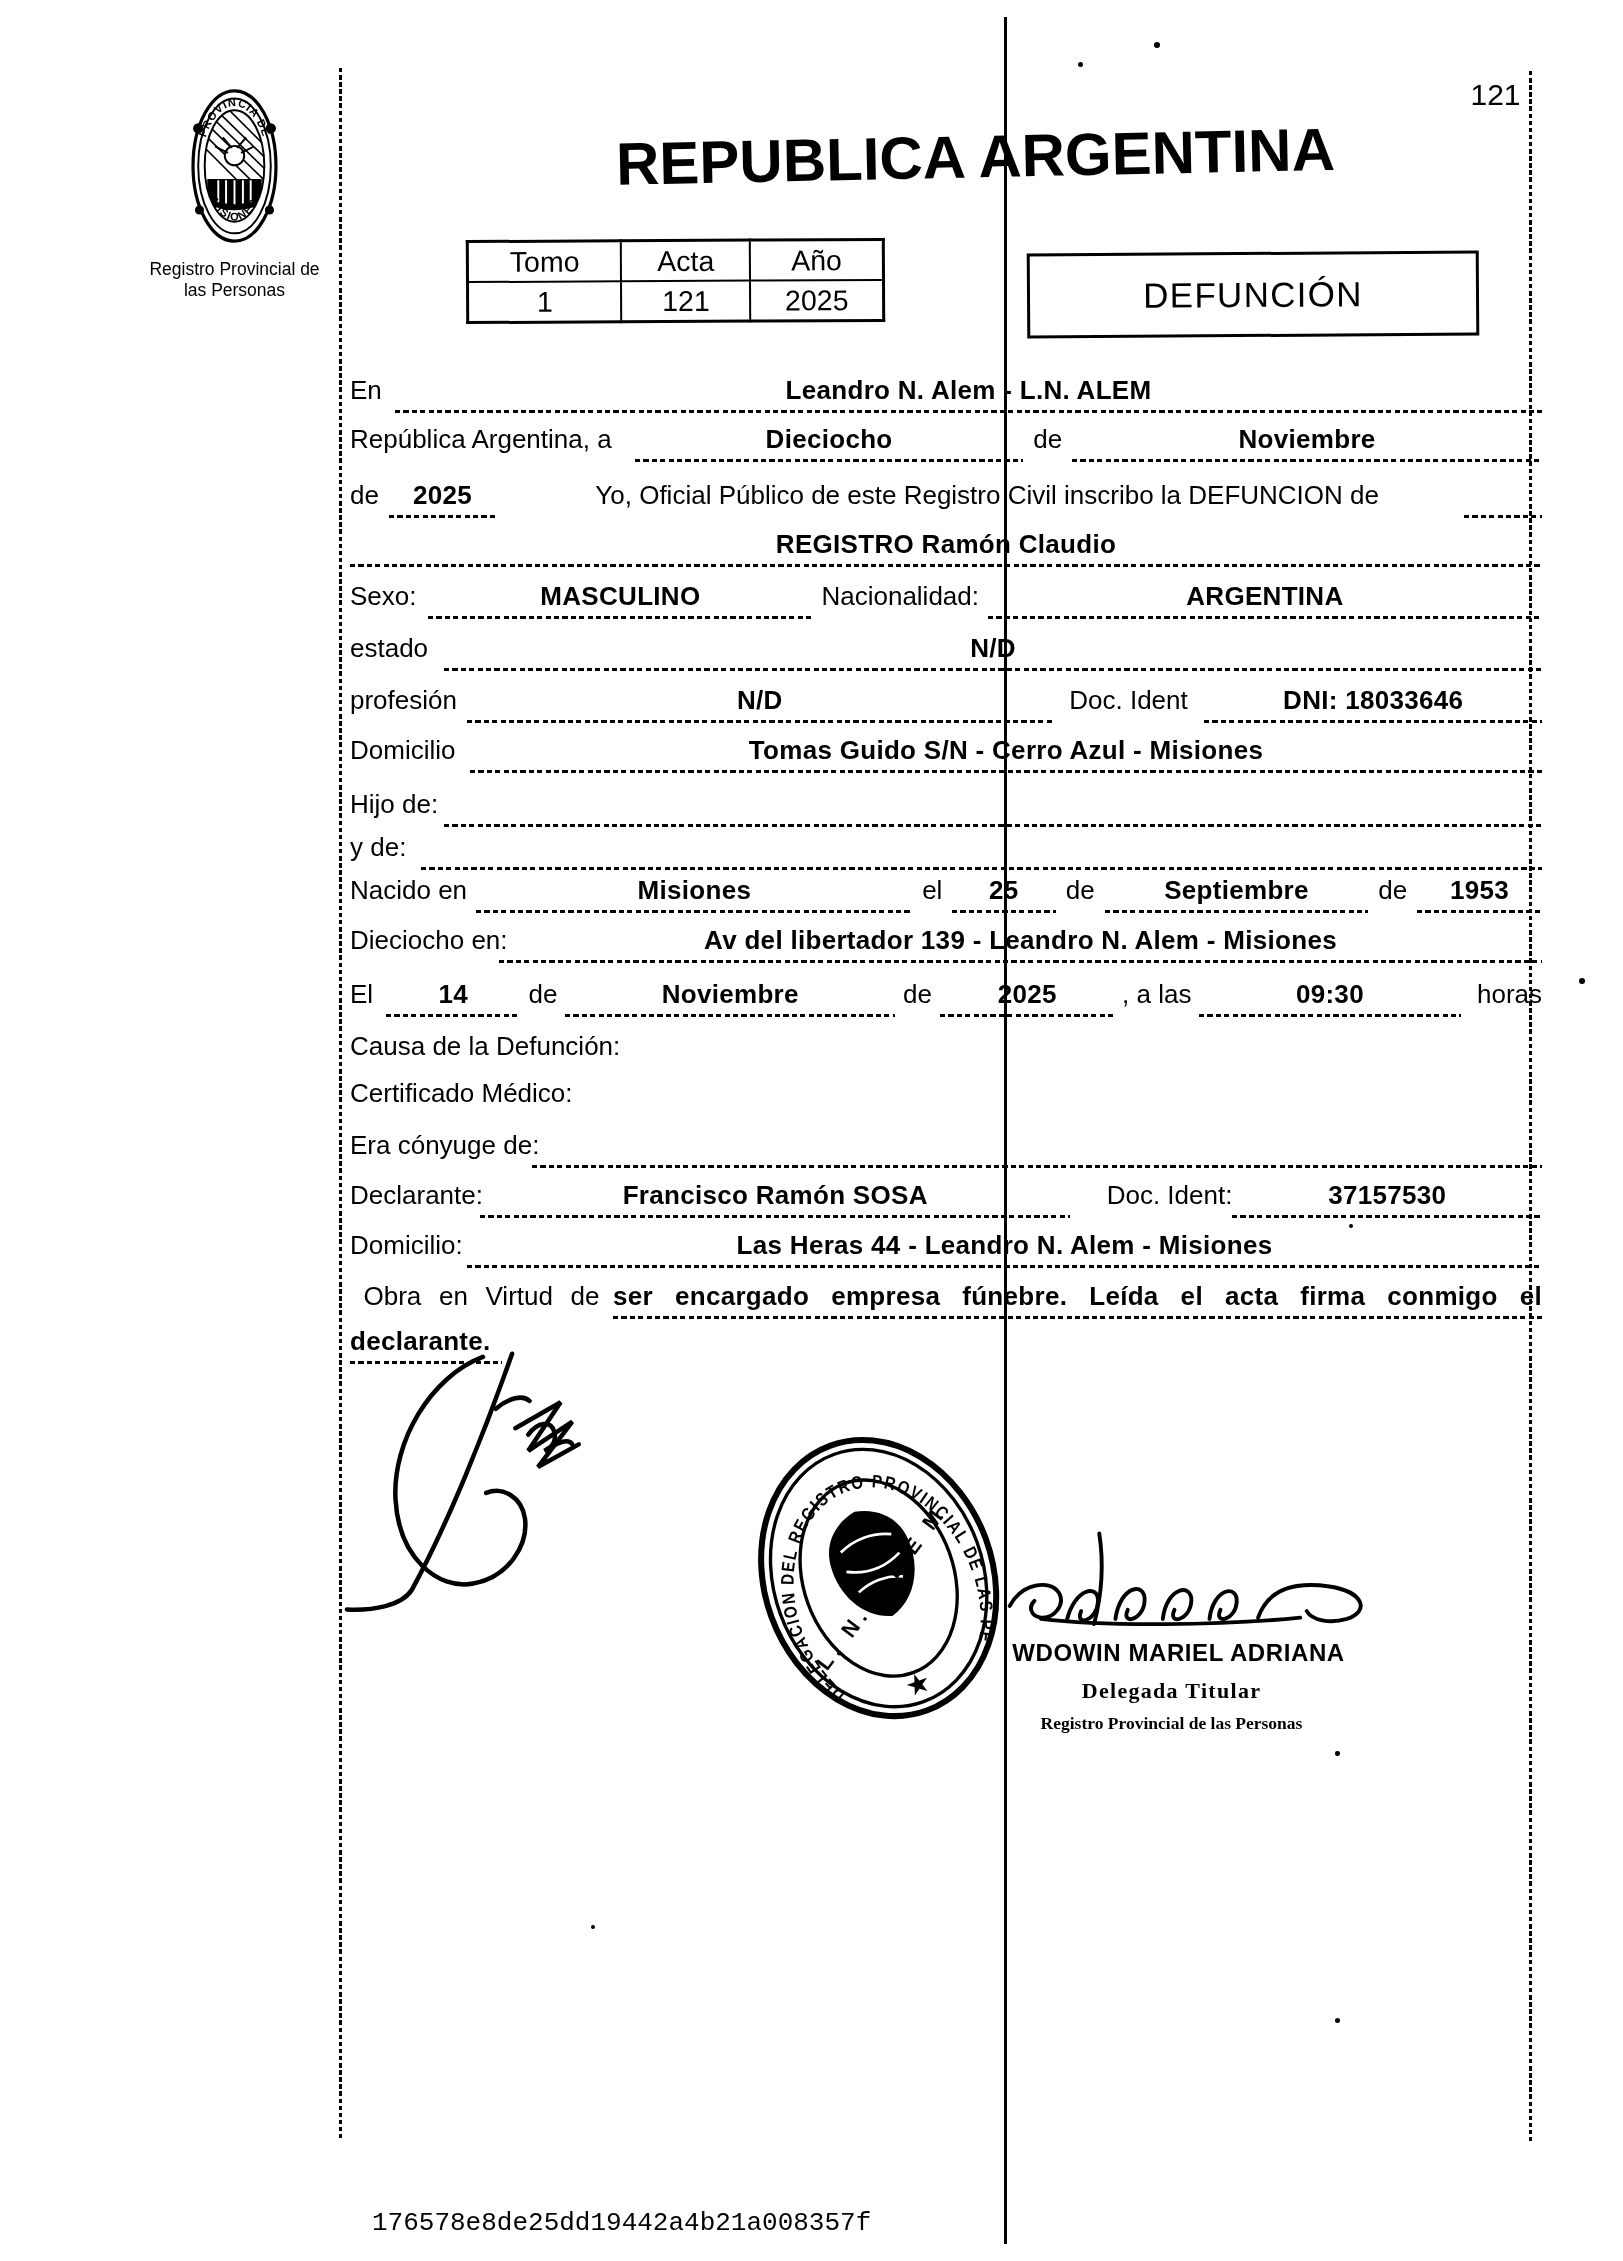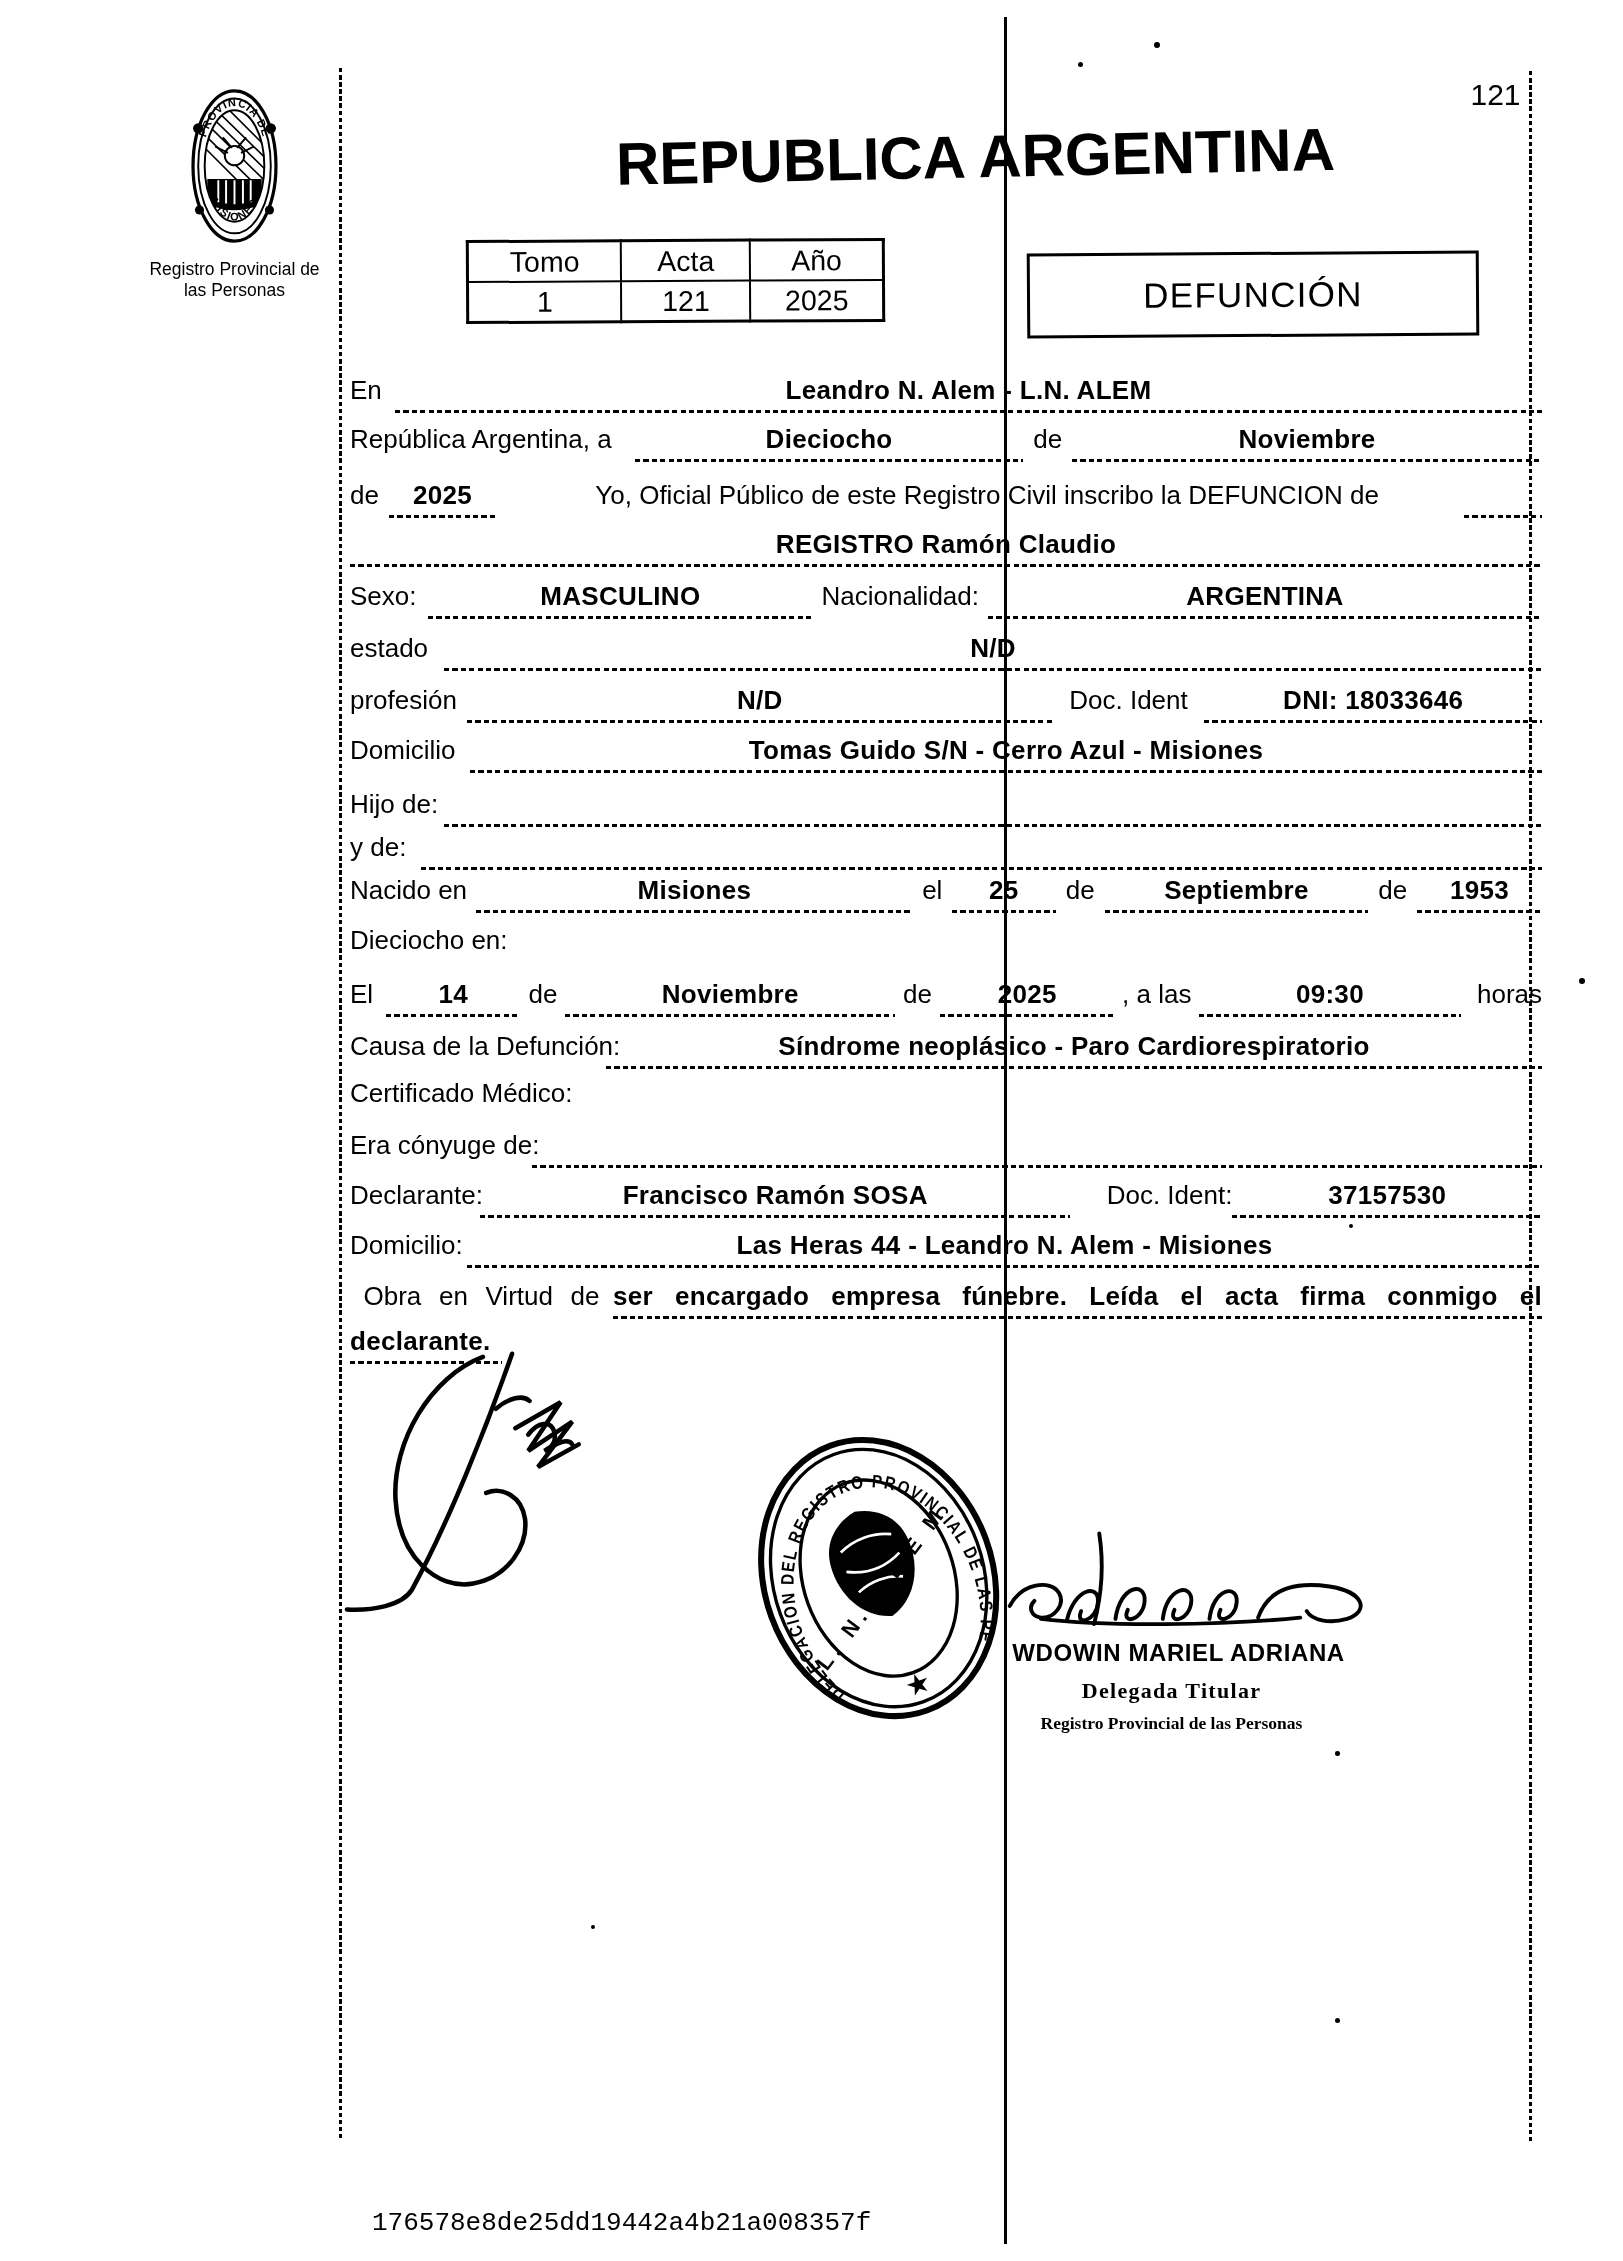--- a/index.html
+++ b/index.html
@@ -171,35 +171,35 @@
         <span class="field v" style="flex: 63 1 0%;">Misiones</span>
         <span class="static" style="width: 39px;">el</span>
         <span class="field v" style="flex: 15 1 0%;">25</span>
         <span class="static" style="width: 49px;">de</span>
         <span class="field v" style="flex: 38 1 0%;">Septiembre</span>
         <span class="static" style="width: 49px;">de</span>
         <span class="field v" style="flex: 18 1 0%;">1953</span>
       </div>
       <div class="frow" style="top: 923px;">
         <span class="label" style="width: 149px;">Dieciocho en:</span>
+        <span class="field v" style="flex: 1 1 0%;">Av del libertador 139 - Leandro N. Alem - Misiones</span>
       </div>
       <div class="frow" style="top: 977px;">
         <span class="label" style="width: 36px;">El</span>
         <span class="field v" style="flex: 20 1 0%;">14</span>
         <span class="static" style="width: 45px;">de</span>
         <span class="field v" style="flex: 49 1 0%;">Noviembre</span>
         <span class="static" style="width: 45px;">de</span>
         <span class="field v" style="flex: 26 1 0%;">2025</span>
         <span class="static" style="width: 84px;">, a las</span>
         <span class="field v" style="flex: 39 1 0%;">09:30</span>
         <span class="static" style="width: 81px; text-align: right;">horas</span>
       </div>
       <div class="frow" style="top: 1029px;">
         <span class="label" style="width: 256px;">Causa de la Defunción:</span>
-        <span class="field v" style="flex: 1 1 0%;">Síndrome neoplásico - Paro Cardiorespiratorio</span>
       </div>
       <div class="frow" style="top: 1076px;">
         <span class="label" style="width: 214px;">Certificado Médico:</span>
       </div>
       <div class="frow" style="top: 1128px;">
         <span class="label" style="width: 182px;">Era cónyuge de:</span>
         <span class="field" style="flex: 1 1 0%;"></span>
       </div>
       <div class="frow" style="top: 1178px;">
         <span class="label" style="width: 130px;">Declarante:</span>

